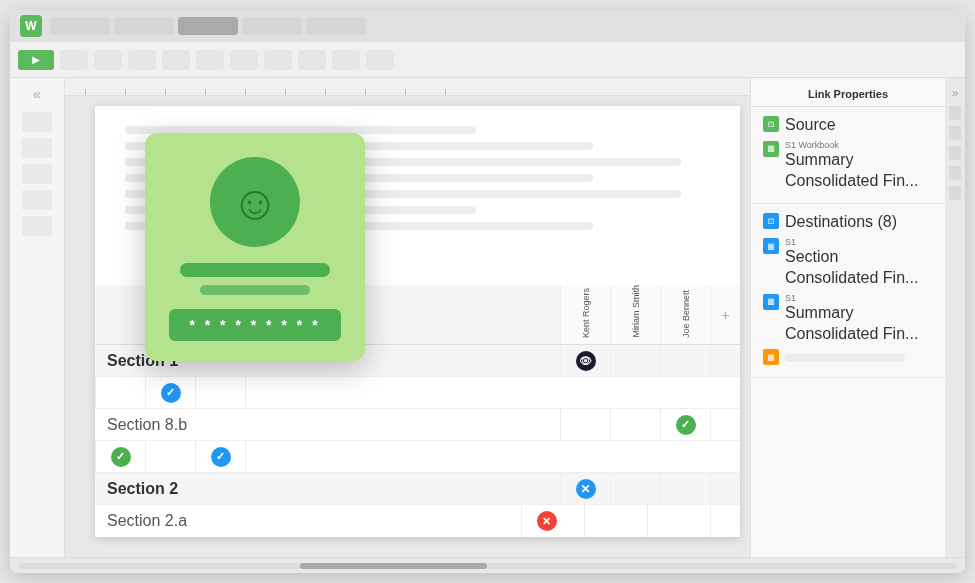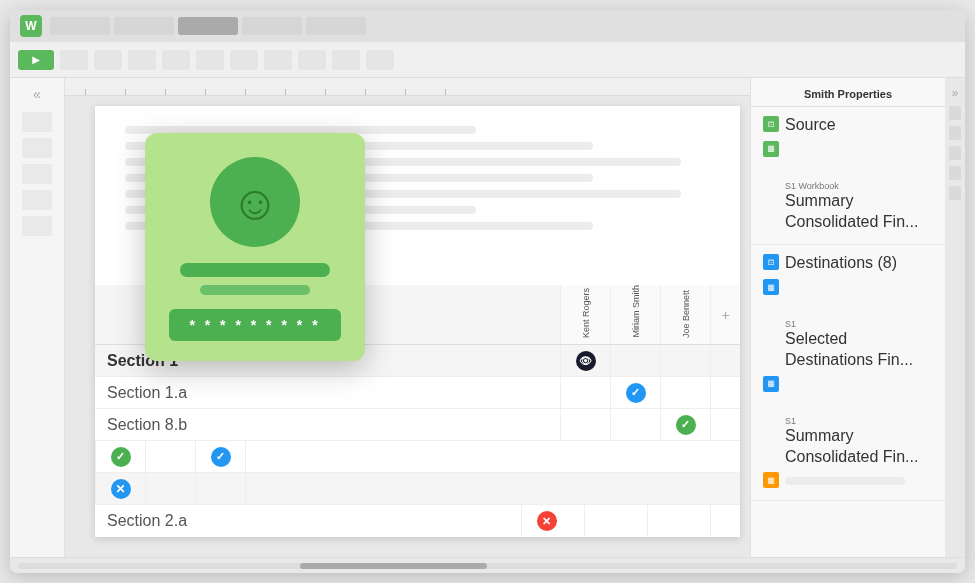--- a/index.html
+++ b/index.html
@@ -323,21 +323,20 @@
     .icon-blue-sheet { background: #2196f3; color: white; }
     .icon-orange-sheet { background: #ff9800; color: white; }
     .panel-item-text {
       font-size: 16px;
       color: #333;
       line-height: 1.3;
     }
     .panel-item-subtext {
       font-size: 9px;
       color: #777;
-      margin-top: 41px;
     }
     .panel-blurred-line {
       height: 8px;
       background: #ddd;
       border-radius: 4px;
       margin-top: 6px;
       opacity: 0.5;
     }
 
     
@@ -532,21 +531,20 @@
             <div class="row-label">Section 1</div>
             <div class="row-cell">
               <div class="status-icon status-eye">👁</div>
             </div>
             <div class="row-cell"></div>
             <div class="row-cell"></div>
             <div class="row-cell-add"></div>
           </div>
 
           <div class="table-row">
-            <div class="row-label">Section 1.a</div>
             <div class="row-cell"></div>
             <div class="row-cell">
               <div class="status-icon status-blue">✓</div>
             </div>
             <div class="row-cell"></div>
             <div class="row-cell-add"></div>
           </div>
 
           <div class="table-row">
             <div class="row-label">Section 8.b</div>
@@ -563,20 +561,21 @@
               <div class="status-icon status-green">✓</div>
             </div>
             <div class="row-cell"></div>
             <div class="row-cell">
               <div class="status-icon status-blue">✓</div>
             </div>
             <div class="row-cell-add"></div>
           </div>
 
           <div class="table-row section-header">
+            <div class="row-label">Section 2</div>
             <div class="row-cell">
               <div class="status-icon status-blue" style="font-size:12px;">✕</div>
             </div>
             <div class="row-cell"></div>
             <div class="row-cell"></div>
             <div class="row-cell-add"></div>
           </div>
 
           <div class="table-row">
             <div class="row-label">Section 2.a</div>
@@ -595,21 +594,21 @@
         <div class="profile-avatar-wrap">
           <span class="profile-avatar-icon">☺</span>
         </div>
         <div class="profile-name-bar"></div>
         <div class="profile-role-bar"></div>
         <div class="profile-password">* * * * * * * * *</div>
       </div>
     </div>
 
     <div class="right-panel">
-      <div class="right-panel-header">Smith Properties</div>
+      <div class="right-panel-header">Link Properties</div>
 
       <div class="right-panel-section">
         <div class="panel-item">
           <div class="panel-item-icon icon-green-sheet">⊡</div>
           <div>
             <div class="panel-item-text">Source</div>
           </div>
         </div>
         <div class="panel-item">
           <div class="panel-item-icon icon-green-sheet">▦</div>
@@ -623,21 +622,21 @@
       <div class="right-panel-section">
         <div class="panel-item">
           <div class="panel-item-icon icon-blue-sheet">⊡</div>
           <div class="panel-item-text">Destinations (8)</div>
         </div>
 
         <div class="panel-item">
           <div class="panel-item-icon icon-blue-sheet">▦</div>
           <div>
             <div class="panel-item-subtext">S1</div>
-            <div class="panel-item-text">Selected Destinations Fin...</div>
+            <div class="panel-item-text">Section Consolidated Fin...</div>
           </div>
         </div>
 
         <div class="panel-item">
           <div class="panel-item-icon icon-blue-sheet">▦</div>
           <div>
             <div class="panel-item-subtext">S1</div>
             <div class="panel-item-text">Summary Consolidated Fin...</div>
           </div>
         </div>

